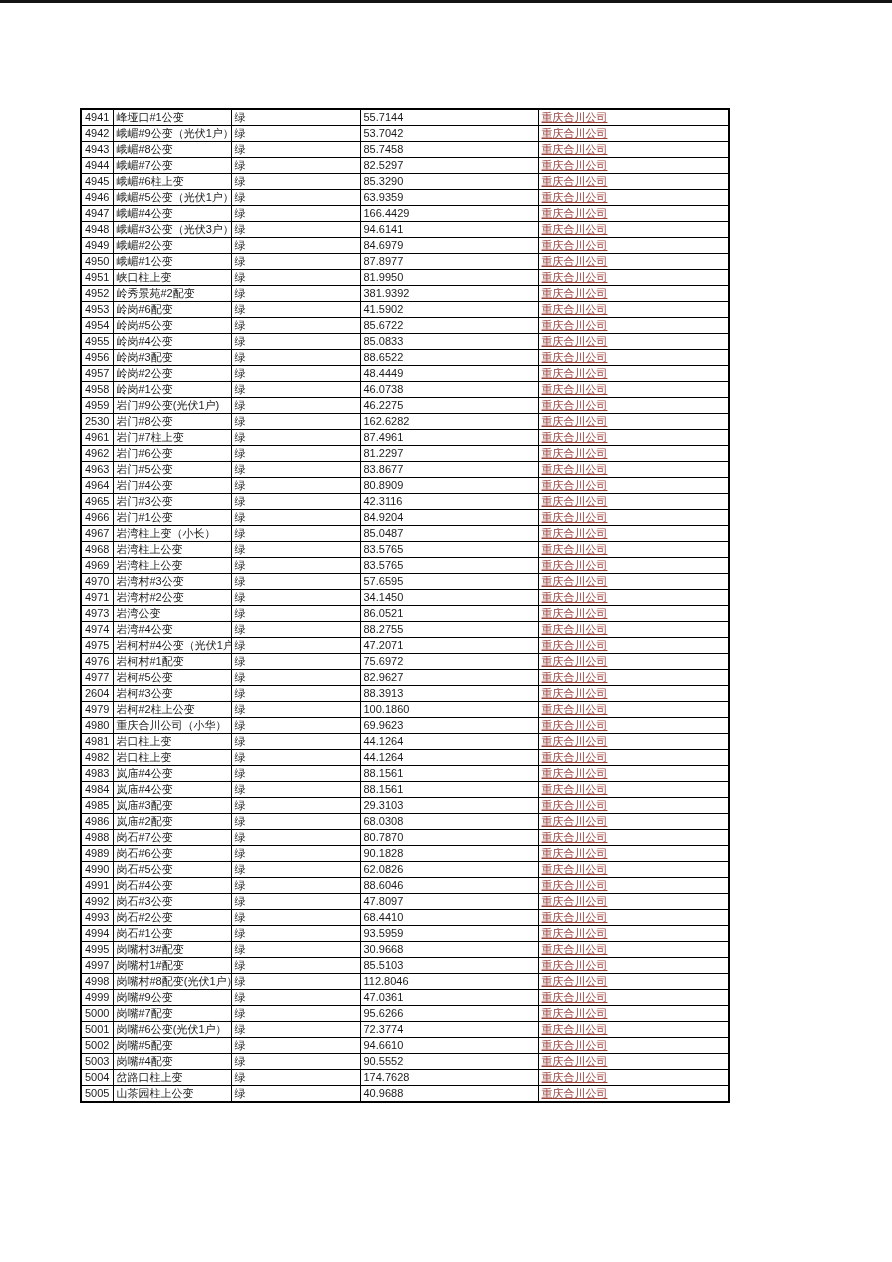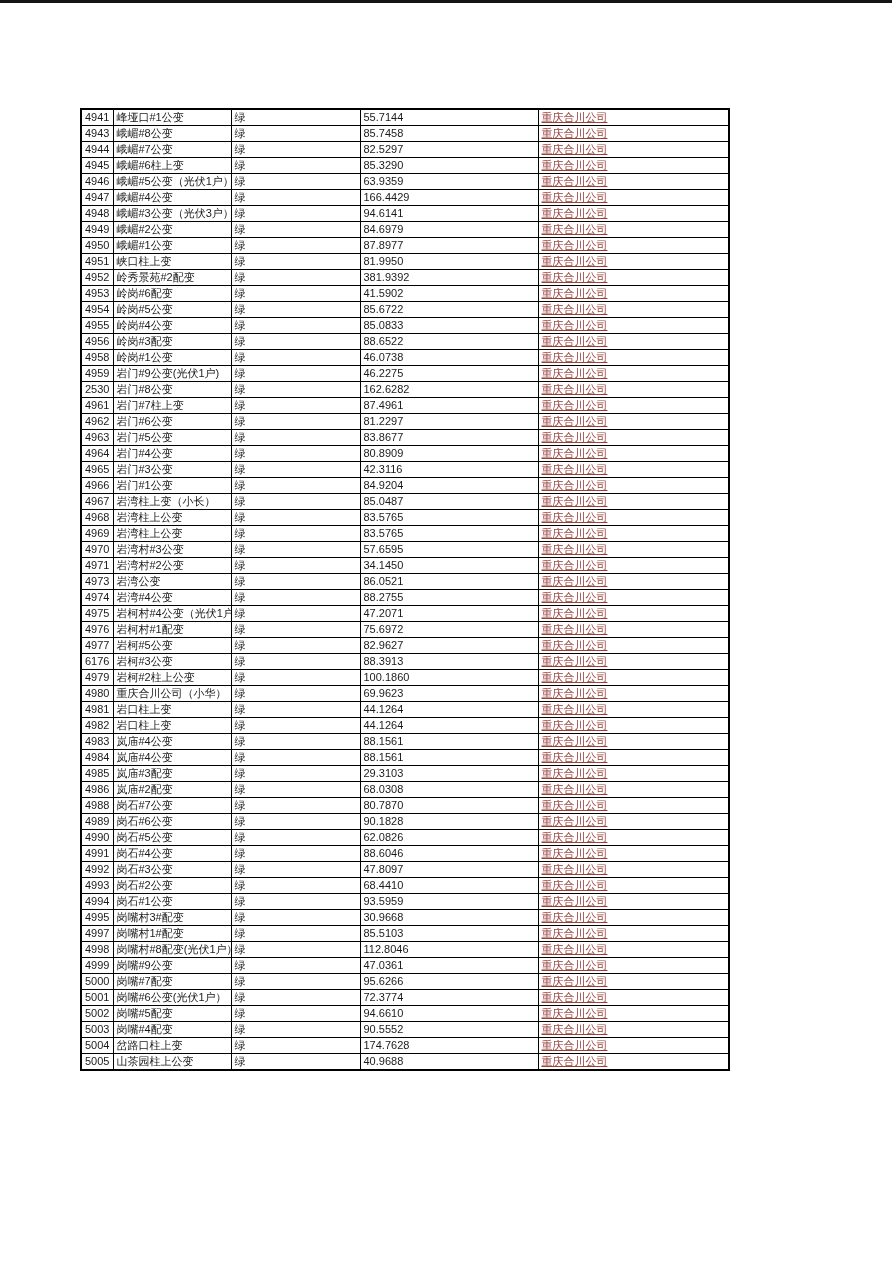--- a/index.html
+++ b/index.html
@@ -65,20 +65,27 @@
     </colgroup>
     <tbody>
         <tr>
           <td>4941</td>
           <td>峰垭口#1公变</td>
           <td>绿</td>
           <td>55.7144</td>
           <td><span class="company-link">重庆合川公司</span></td>
         </tr>
         <tr>
+          <td>4942</td>
+          <td>峨嵋#9公变（光伏1户）</td>
+          <td>绿</td>
+          <td>53.7042</td>
+          <td><span class="company-link">重庆合川公司</span></td>
+        </tr>
+        <tr>
           <td>4943</td>
           <td>峨嵋#8公变</td>
           <td>绿</td>
           <td>85.7458</td>
           <td><span class="company-link">重庆合川公司</span></td>
         </tr>
         <tr>
           <td>4944</td>
           <td>峨嵋#7公变</td>
           <td>绿</td>
@@ -163,20 +170,27 @@
           <td><span class="company-link">重庆合川公司</span></td>
         </tr>
         <tr>
           <td>4956</td>
           <td>岭岗#3配变</td>
           <td>绿</td>
           <td>88.6522</td>
           <td><span class="company-link">重庆合川公司</span></td>
         </tr>
         <tr>
+          <td>4957</td>
+          <td>岭岗#2公变</td>
+          <td>绿</td>
+          <td>48.4449</td>
+          <td><span class="company-link">重庆合川公司</span></td>
+        </tr>
+        <tr>
           <td>4958</td>
           <td>岭岗#1公变</td>
           <td>绿</td>
           <td>46.0738</td>
           <td><span class="company-link">重庆合川公司</span></td>
         </tr>
         <tr>
           <td>4959</td>
           <td>岩门#9公变(光伏1户)</td>
           <td>绿</td>
@@ -296,21 +310,21 @@
           <td><span class="company-link">重庆合川公司</span></td>
         </tr>
         <tr>
           <td>4977</td>
           <td>岩柯#5公变</td>
           <td>绿</td>
           <td>82.9627</td>
           <td><span class="company-link">重庆合川公司</span></td>
         </tr>
         <tr>
-          <td>6176</td>
+          <td>2604</td>
           <td>岩柯#3公变</td>
           <td>绿</td>
           <td>88.3913</td>
           <td><span class="company-link">重庆合川公司</span></td>
         </tr>
         <tr>
           <td>4979</td>
           <td>岩柯#2柱上公变</td>
           <td>绿</td>
           <td>100.1860</td>

